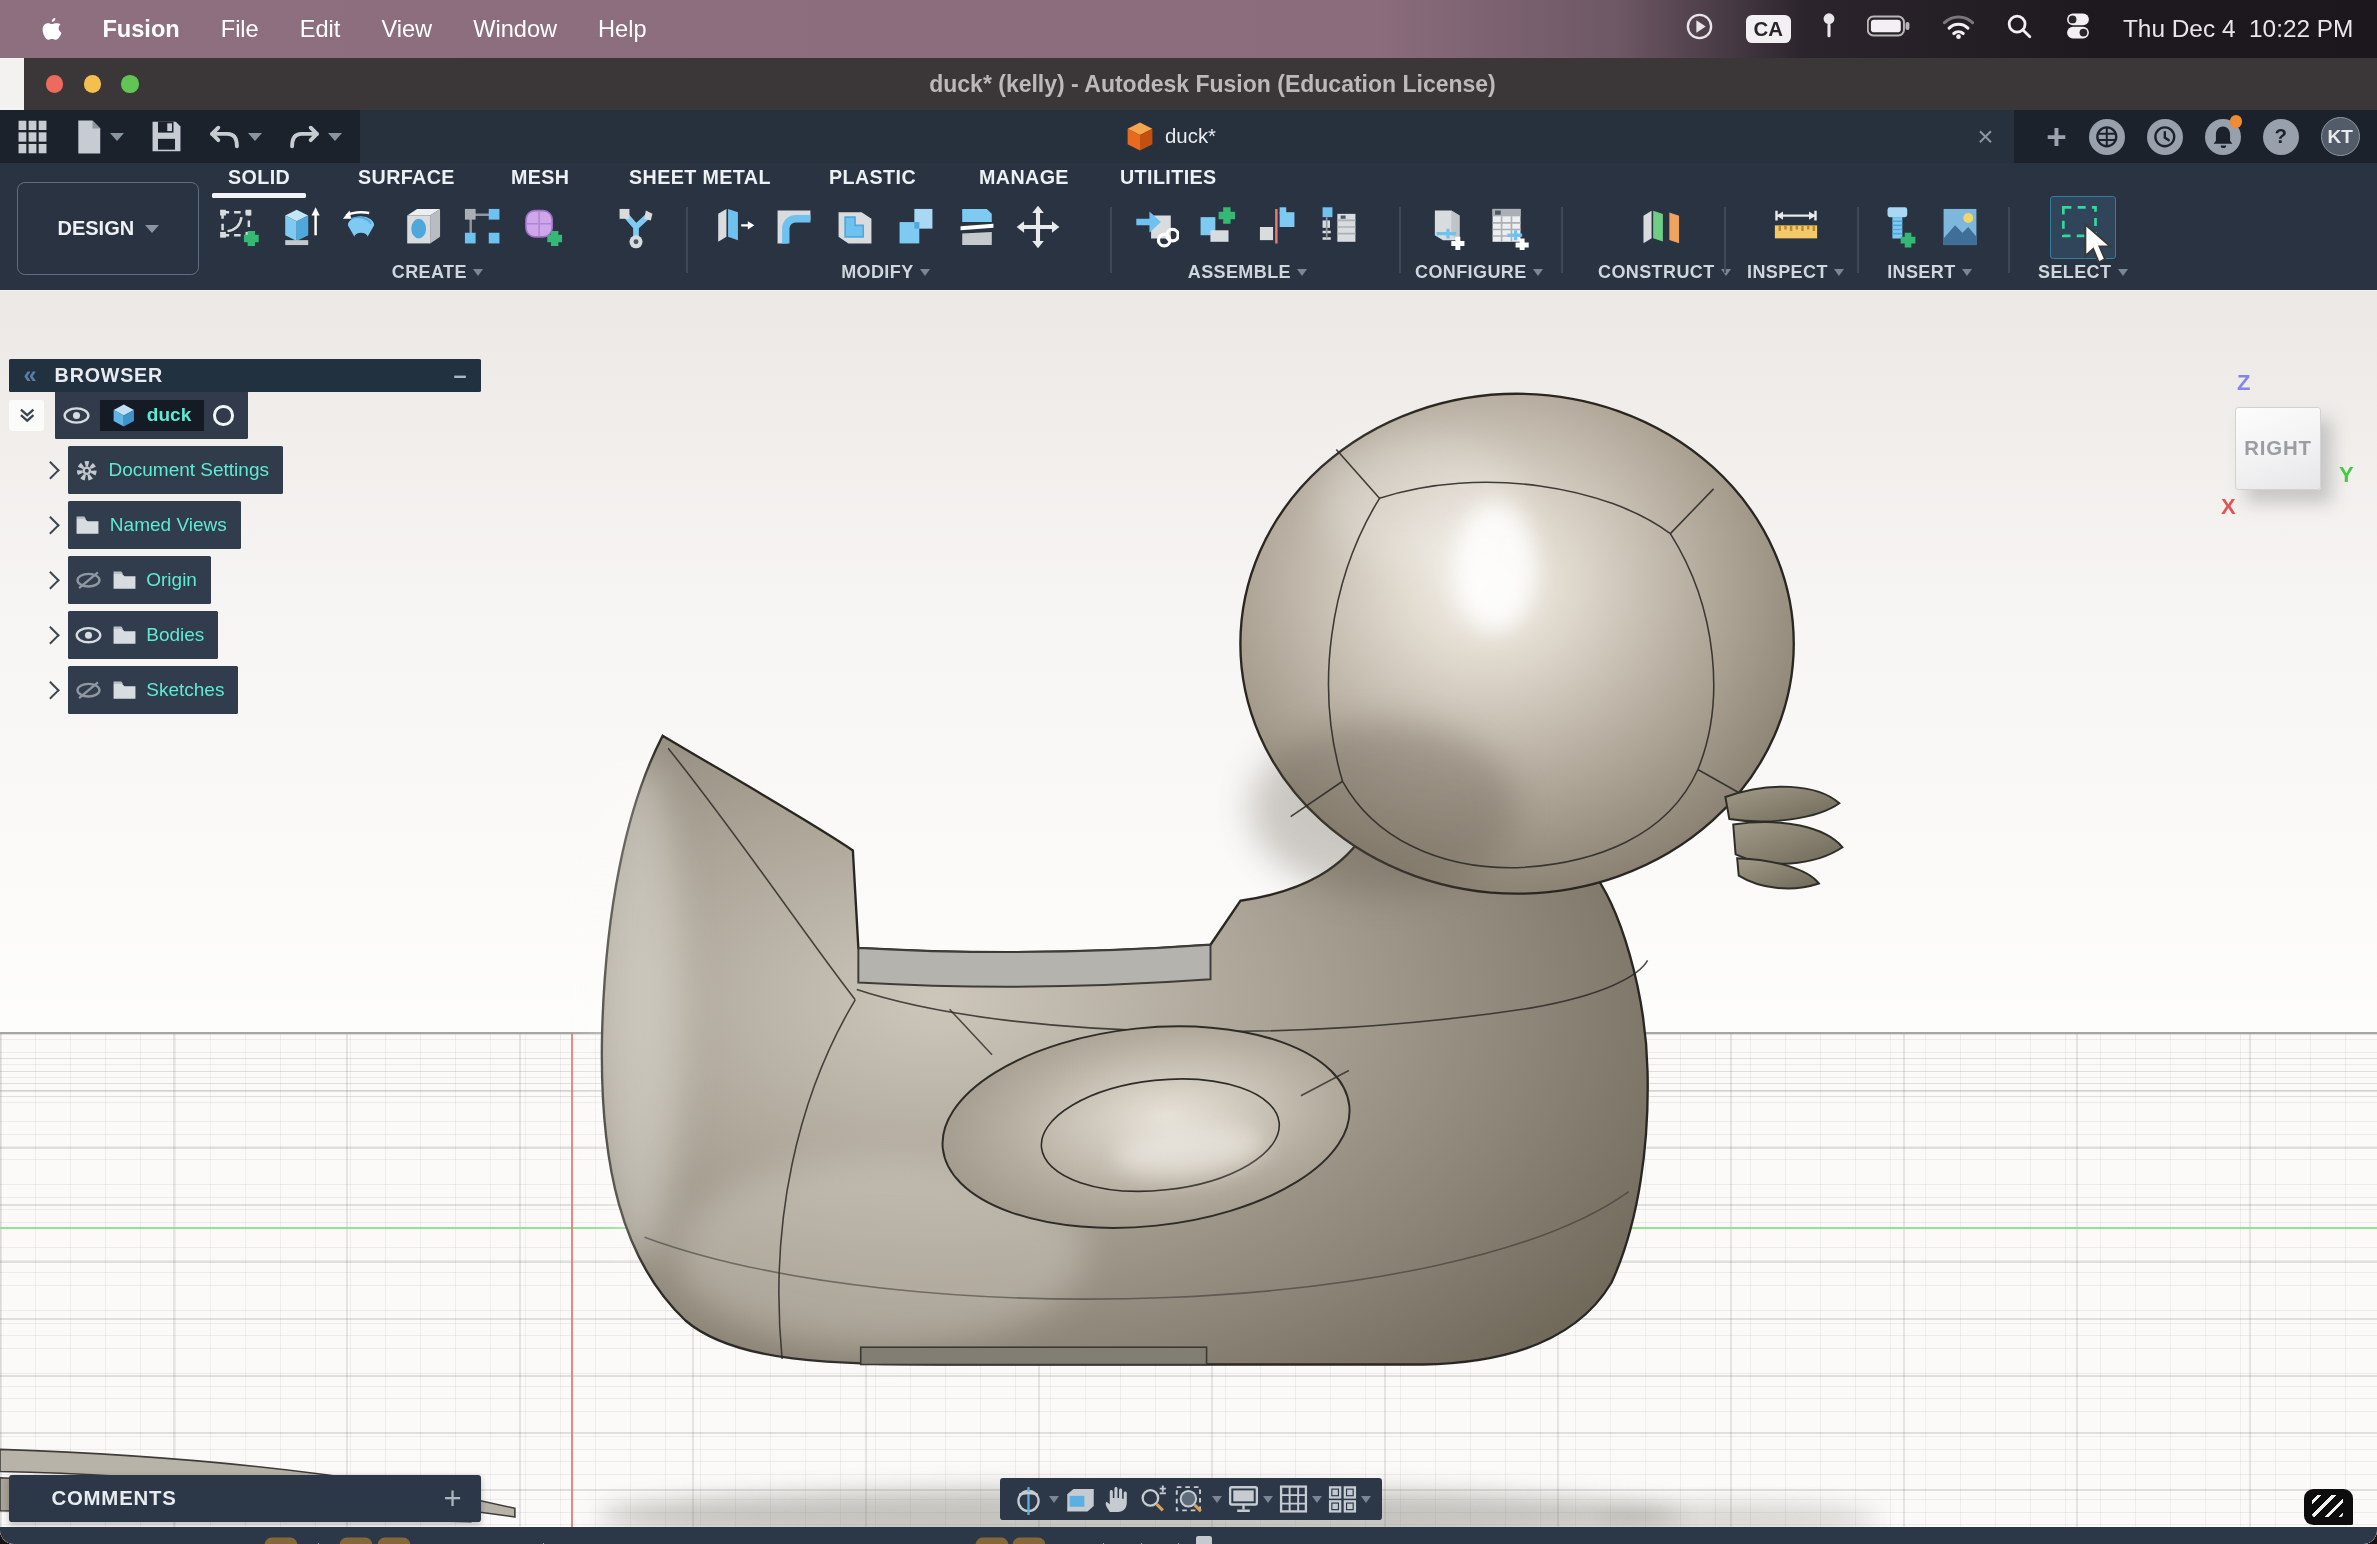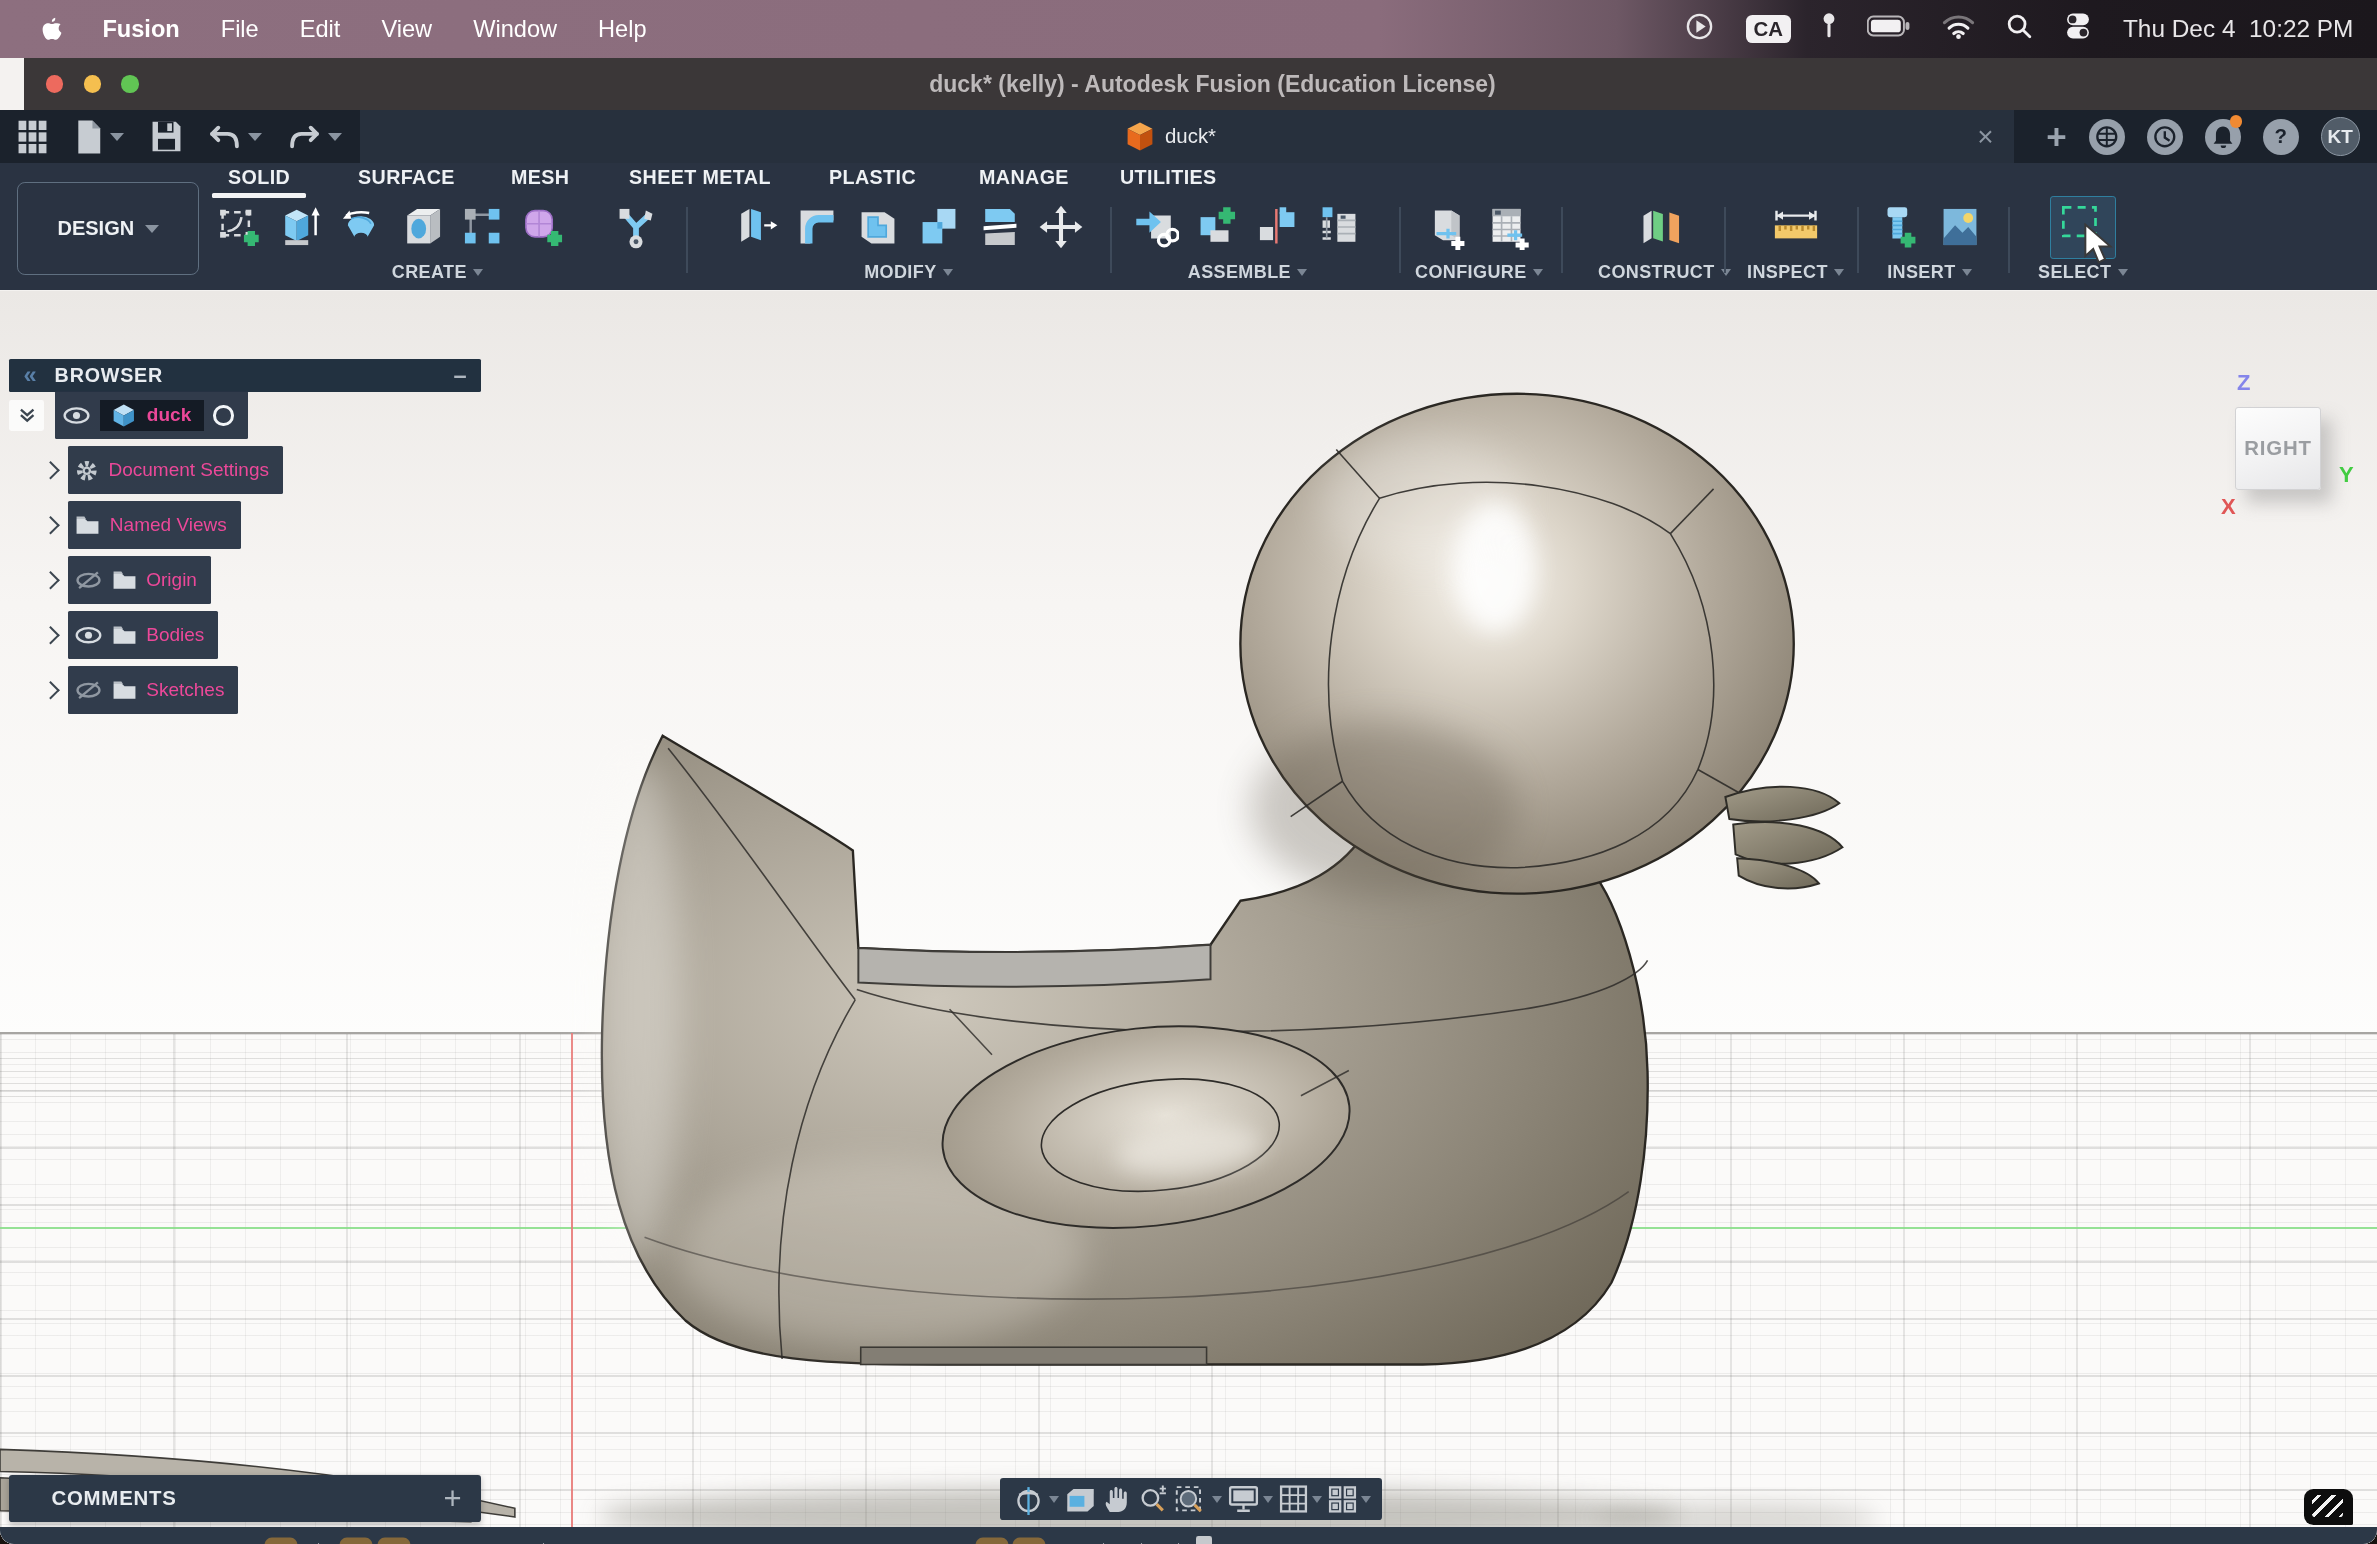--- a/index.html
+++ b/index.html
@@ -81,21 +81,21 @@
 
   
   .browser { position:absolute; left:9.4px; top:68px; width:472px; }
   .br-header { height:33px; background:#223140; display:flex; align-items:center; color:#e8ecf0; font-size:19.7px; font-weight:bold; letter-spacing:0.8px; padding:0 14px; border-radius:1.6px; }
   .br-collapse { color:#5a80a8; font-size:23.6px; margin-right:17.3px; }
   .br-min { margin-left:auto; color:#aeb6bf; font-size:23.6px; font-weight:bold; }
   .br-tree { margin-top:7.9px; display:flex; flex-direction:column; gap:7px; }
   .br-row { display:flex; align-items:center; height:31px; }
   .chev { width:12.6px; height:12.6px; border-right:2.4px solid #3c4650; border-bottom:2.4px solid #3c4650; transform:rotate(-45deg); margin:0 11px; background:#fff0; }
   .chev-wrap { width:35px; height:31px; display:flex; align-items:center; justify-content:center; background:rgba(255,255,255,0.75); border-radius:2.4px; }
-  .chip { display:flex; align-items:center; height:48px; background:rgba(38,50,66,0.95); color:#ec4899; font-size:19px; padding:0 14px 0 7.9px; gap:9.4px; border-radius:1.6px; }
+  .chip { display:flex; align-items:center; height:48px; background:rgba(38,50,66,0.95); color:#5eead4; font-size:19px; padding:0 14px 0 7.9px; gap:9.4px; border-radius:1.6px; }
   .chip .name { white-space:nowrap; }
   .duckcell { background:#141b25; padding:3.1px 12.6px; display:flex; align-items:center; gap:11px; font-weight:bold; }
   .ring { width:20.4px; height:20.4px; border:3.9px solid #f2f5f8; border-radius:50%; }
   .indent1 { margin-left:23.6px;margin-top:17px; }
 
   
   .commentsbar { position:absolute; left:9.4px; top:1184px; width:472px; height:47px; background:#2c3847; border-radius:3.1px; display:flex; align-items:center; color:#e8ecf0; font-size:20.4px; font-weight:bold; letter-spacing:0.8px; padding:0 19px 0 42px; box-shadow:0 2.4px 6.3px rgba(0,0,0,0.25); }
   .commentsbar .plus { margin-left:auto; color:#aeb6bf; font-size:31px; font-weight:normal; }
 
   
@@ -354,21 +354,21 @@
               </svg>
             </span>
         </div>
         <div class="rg-label">
             <span>CREATE</span>
             <span class="caret"></span>
           </div>
       </div>
       <div class="rdivider" style="left:686px;"></div>
 
-      <div class="rgroup" style="left:731px;">
+      <div class="rgroup" style="left:708px;">
         <div class="rg-icons">
           <span class="ricon">
               <svg width="46" height="46" viewBox="0 0 56 56">
                 <polygon points="10,12 20,6 20,40 10,46" fill="#d9dcdf"></polygon>
                 <polygon points="22,6 34,10 34,44 22,40" fill="#6fc2ef"></polygon>
                 <path d="M38 26h10" stroke="#fff" stroke-width="3"></path>
                 <polygon points="54,26 46,21 46,31" fill="#fff"></polygon>
               </svg>
             </span>
           <span class="ricon">

